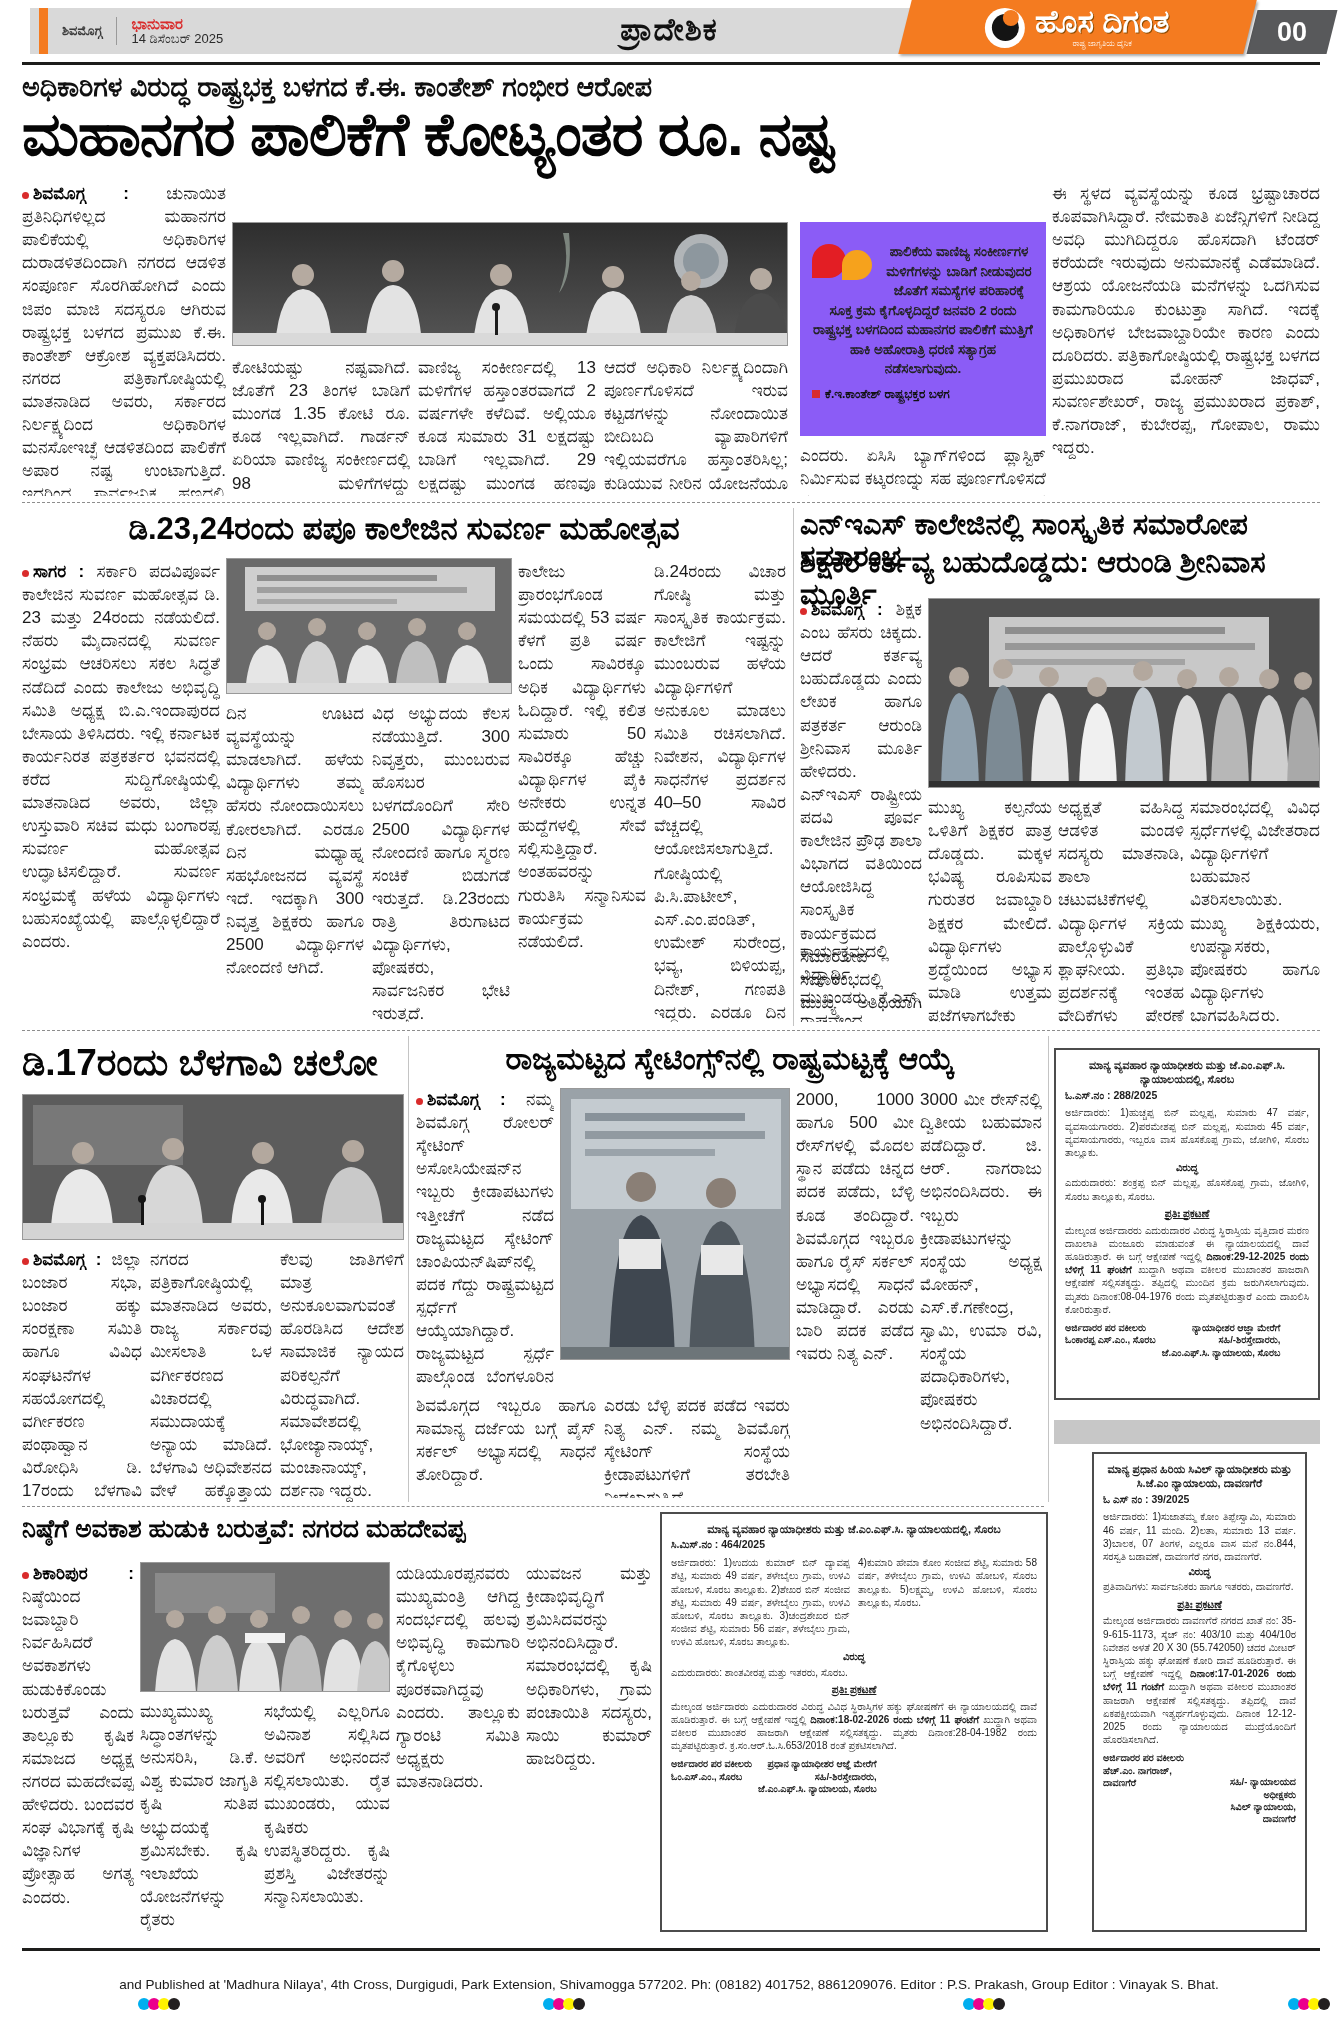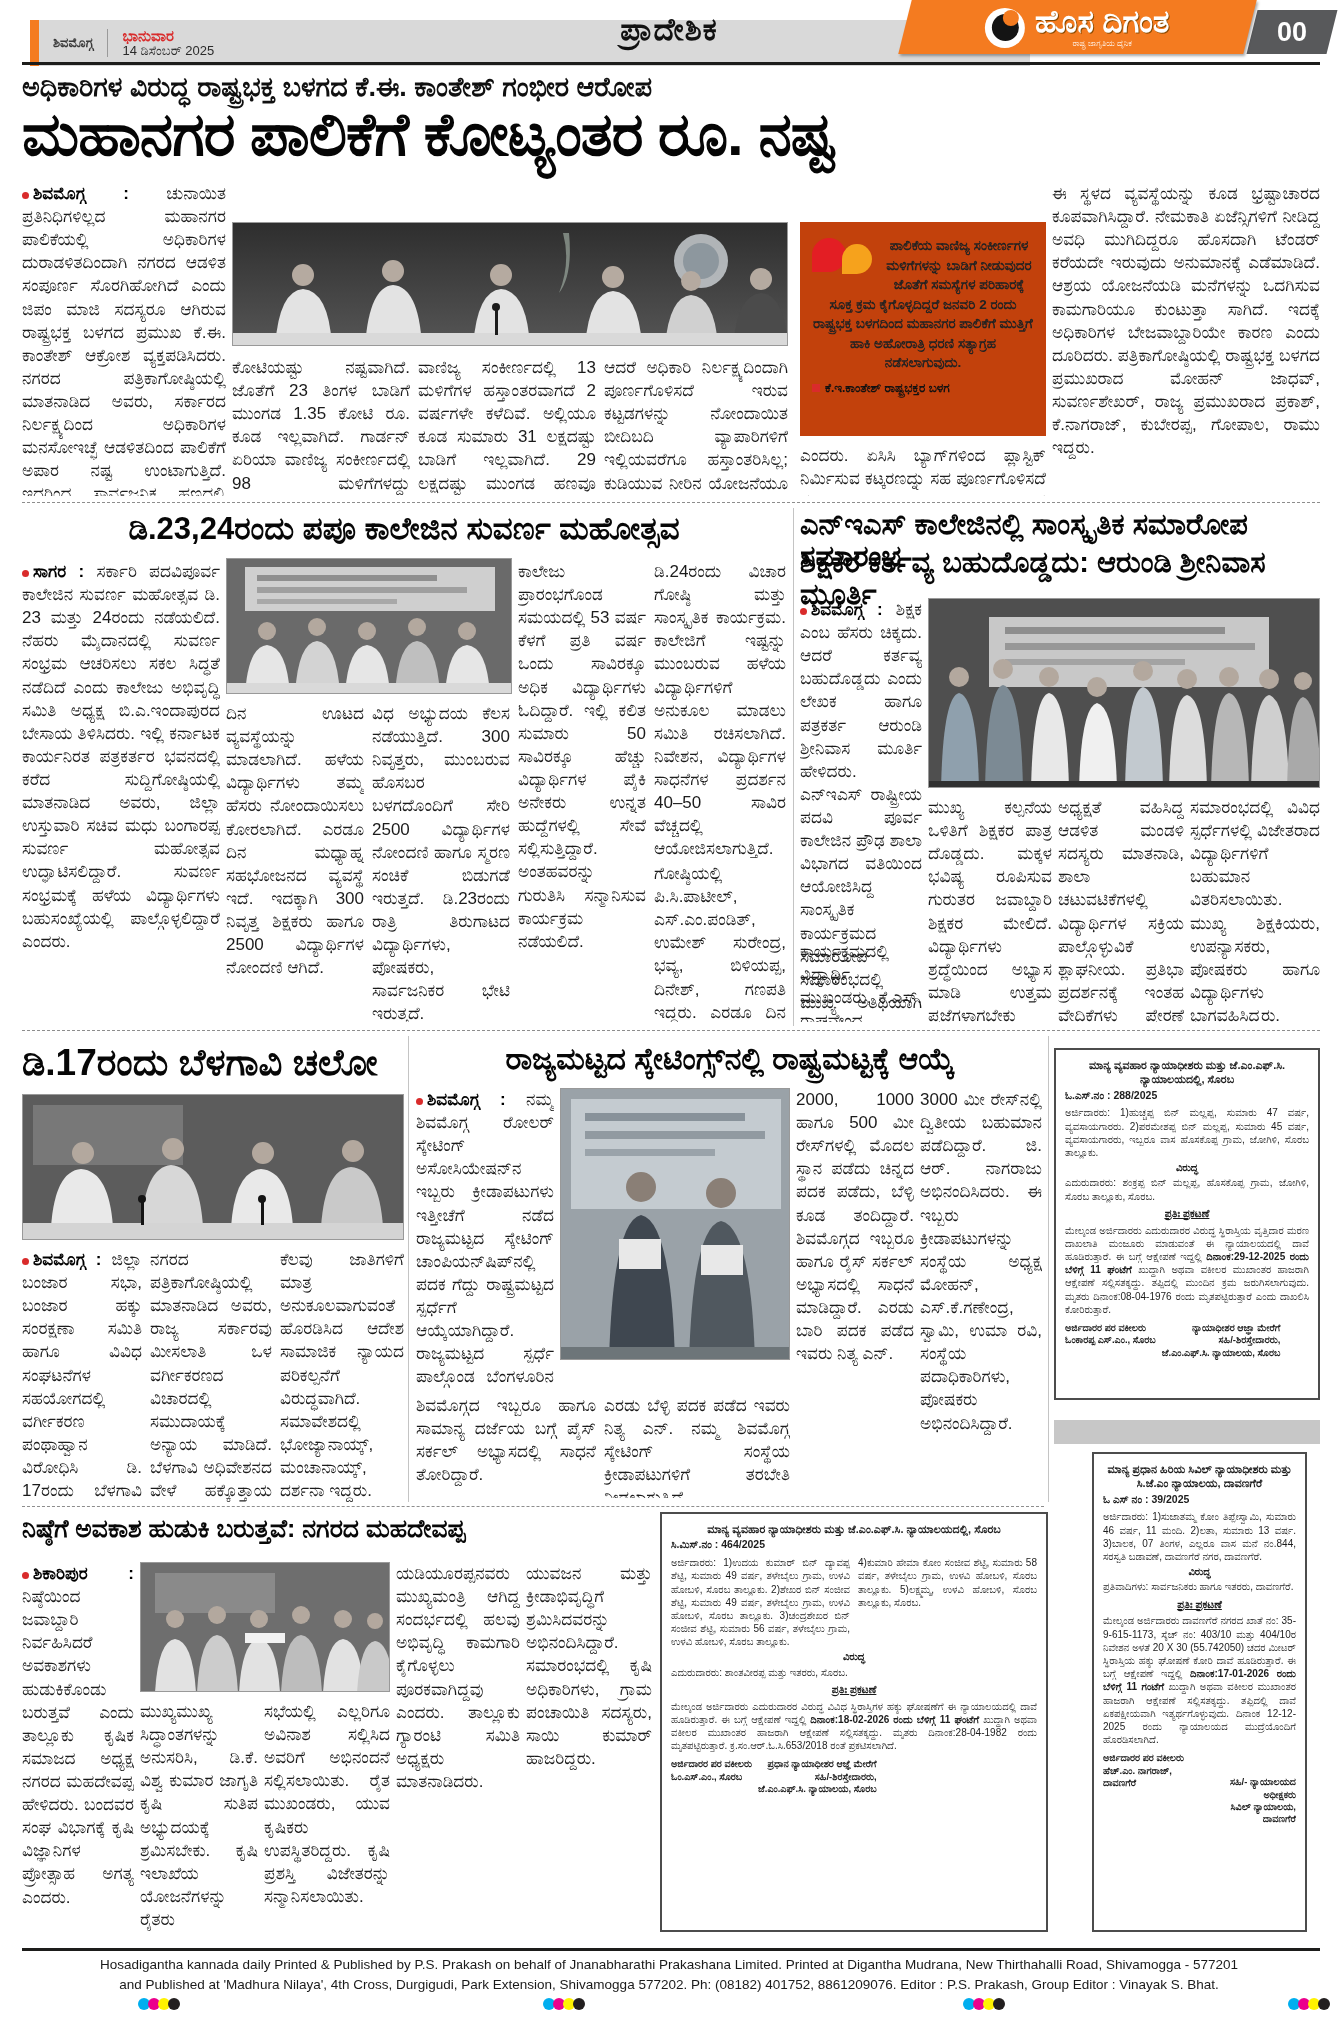--- a/index.html
+++ b/index.html
@@ -31,21 +31,21 @@
   
   .kicker { font-size:27px; font-weight:bold; color:#101010; }
   .headline1 { font-size:60px; font-weight:800; letter-spacing:-1px; color:#050505; line-height:1.02; }
   .h2 { font-weight:800; color:#070707; line-height:1.12; }
   .col { font-size:17px; line-height:1.36; text-align:justify; color:#1b1b1b; overflow:hidden; }
   .dl-b { display:inline-block; width:7px; height:7px; background:#d92b2b; border-radius:50%; margin-right:4px; }
   .dl { font-weight:bold; color:#000; }
   .photo { background:#777; overflow:hidden; border:1px solid #999; }
   .photo svg { display:block; }
   
-  .quotebox { background:#c2410c; padding:14px 12px 10px 12px; }
+  .quotebox { background:#8b5cf6; padding:20px 12px 10px 12px; }
   .qmarks { position:relative; width:64px; height:40px; float:left; margin-right:8px; }
   .qm { position:absolute; width:30px; height:30px; border-radius:50% 50% 50% 0; }
   .qm.red { background:#e31e24; left:0; top:2px; width:34px; height:34px; }
   .qm.org { background:#f6a21c; left:30px; top:8px; }
   .qtext { font-size:13.5px; font-weight:bold; line-height:1.45; color:#222; text-align:center; }
   .qattr { margin-top:8px; font-size:12px; font-weight:bold; color:#111; }
   .qattr .sq { display:inline-block; width:8px; height:8px; background:#d92b2b; margin-right:5px; }
   
   .notice { border:2px solid #4c4c4c; background:#fff; padding:8px 9px; font-size:10px; line-height:1.32; text-align:justify; overflow:hidden; }
   .n-court { text-align:center; font-weight:bold; font-size:11px; line-height:1.3; }
@@ -61,21 +61,21 @@
   .footer-text { left:0; width:1338px; text-align:center; font-size:13.5px; color:#1a1a1a; line-height:1.4; }
   .cmyk { display:flex; }
   .cmyk i { width:12px; height:12px; border-radius:50%; margin-left:-2px; display:block; }
   .cmyk .c{background:#00aeef} .cmyk .m{background:#ec008c} .cmyk .y{background:#fff200} .cmyk .k{background:#231f20}
 </style>
 </head>
 <body>
 
 <div class="page">
 
-  <div class="abs topbar" style="left:30px; top:20px; width:1000px; height:46px;">
+  <div class="abs topbar" style="left:30px; top:8px; width:1000px; height:46px;padding-left:9px;">
     <div class="obar"></div>
     <div class="city">ಶಿವಮೊಗ್ಗ</div>
     <div class="tb-div"></div>
     <div class="daydate">
       <div class="day">ಭಾನುವಾರ</div>
       <div class="date">14 ಡಿಸೆಂಬರ್ 2025</div>
     </div>
   </div>
   <div class="abs section-title" style="top:12px;">ಪ್ರಾದೇಶಿಕ</div>
   <div class="abs mast" style="left:905px; top:0; width:345px; height:54px; z-index:3;">
@@ -375,21 +375,20 @@
     <div style="display:inline;">ಮೇಲ್ಕಂಡ ಅರ್ಜಿದಾರರು ಎದುರುದಾರರ ವಿರುದ್ಧ ವಿವಿಧ ಸ್ಥಿರಾಸ್ತಿಗಳ ಹಕ್ಕು ಘೋಷಣೆಗೆ ಈ ನ್ಯಾಯಾಲಯದಲ್ಲಿ ದಾವೆ ಹೂಡಿರುತ್ತಾರೆ. ಈ ಬಗ್ಗೆ ಆಕ್ಷೇಪಣೆ ಇದ್ದಲ್ಲಿ</div>
     <b>ದಿನಾಂಕ:18-02-2026 ರಂದು ಬೆಳಿಗ್ಗೆ 11 ಘಂಟೆಗೆ</b>
     <div style="display:inline;">ಖುದ್ದಾಗಿ ಅಥವಾ ವಕೀಲರ ಮುಖಾಂತರ ಹಾಜರಾಗಿ ಆಕ್ಷೇಪಣೆ ಸಲ್ಲಿಸತಕ್ಕದ್ದು. ಮೃತರು ದಿನಾಂಕ:28-04-1982 ರಂದು ಮೃತಪಟ್ಟಿರುತ್ತಾರೆ. ಕ್ರ.ಸಂ.ಆರ್.ಓ.ಸಿ.653/2018 ರಂತೆ ಪ್ರಕಟಿಸಲಾಗಿದೆ.</div>
     <div class="n-sig">
       <div><span>ಅರ್ಜಿದಾರರ ಪರ ವಕೀಲರು</span><br><span>ಓಂ.ಎಸ್.ಎಂ., ಸೊರಬ</span></div>
       <div style="text-align:right;"><span>ಪ್ರಧಾನ ನ್ಯಾಯಾಧೀಶರ ಆಜ್ಞೆ ಮೇರೆಗೆ</span><br><span>ಸಹಿ/-ಶಿರಸ್ತೇದಾರರು,</span><br><span>ಜೆ.ಎಂ.ಎಫ್.ಸಿ. ನ್ಯಾಯಾಲಯ, ಸೊರಬ</span></div>
     </div>
   </div>
 
   <div class="abs hrule" style="left:22px; top:1948px; width:1298px; height:3px;"></div>
-  <div class="abs footer-text" style="top:1956px;">Hosadigantha kannada daily Printed &amp; Published by P.S. Prakash on behalf of Jnanabharathi Prakashana Limited. Printed at Digantha Mudrana, New Thirthahalli Road, Shivamogga - 577201</div>
   <div class="abs footer-text" style="top:1976px;">and Published at 'Madhura Nilaya', 4th Cross, Durgigudi, Park Extension, Shivamogga 577202. Ph: (08182) 401752, 8861209076. Editor : P.S. Prakash, Group Editor : Vinayak S. Bhat.</div>
 
   <div class="abs cmyk" style="left:140px; top:1998px;">
       <i class="c"></i>
       <i class="m"></i>
       <i class="y"></i>
       <i class="k"></i>
     </div>
   <div class="abs cmyk" style="left:545px; top:1998px;">
       <i class="c"></i>

